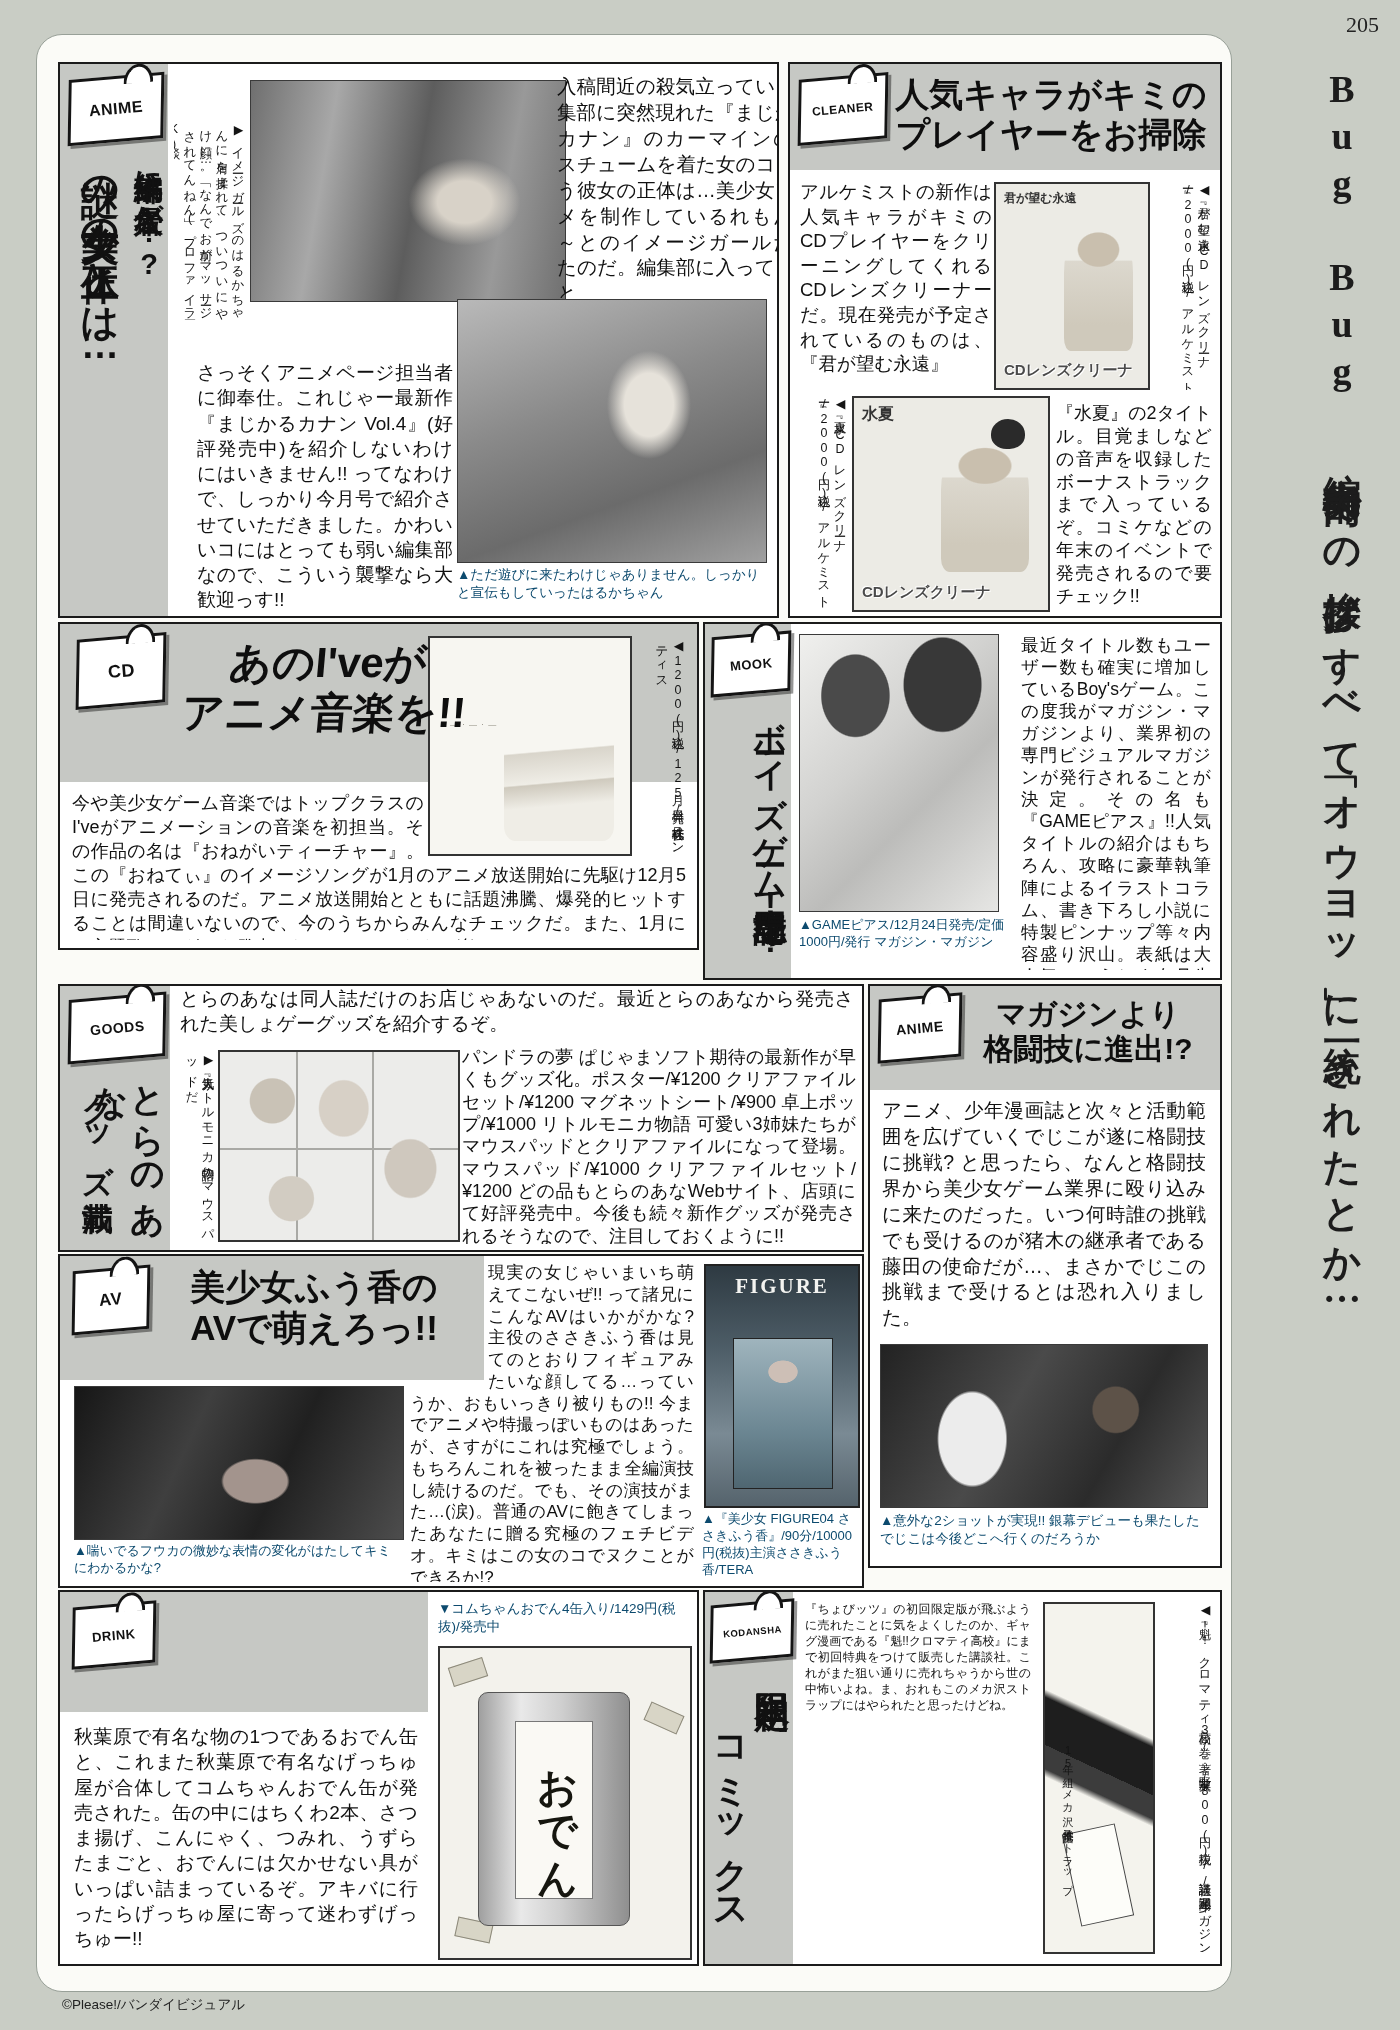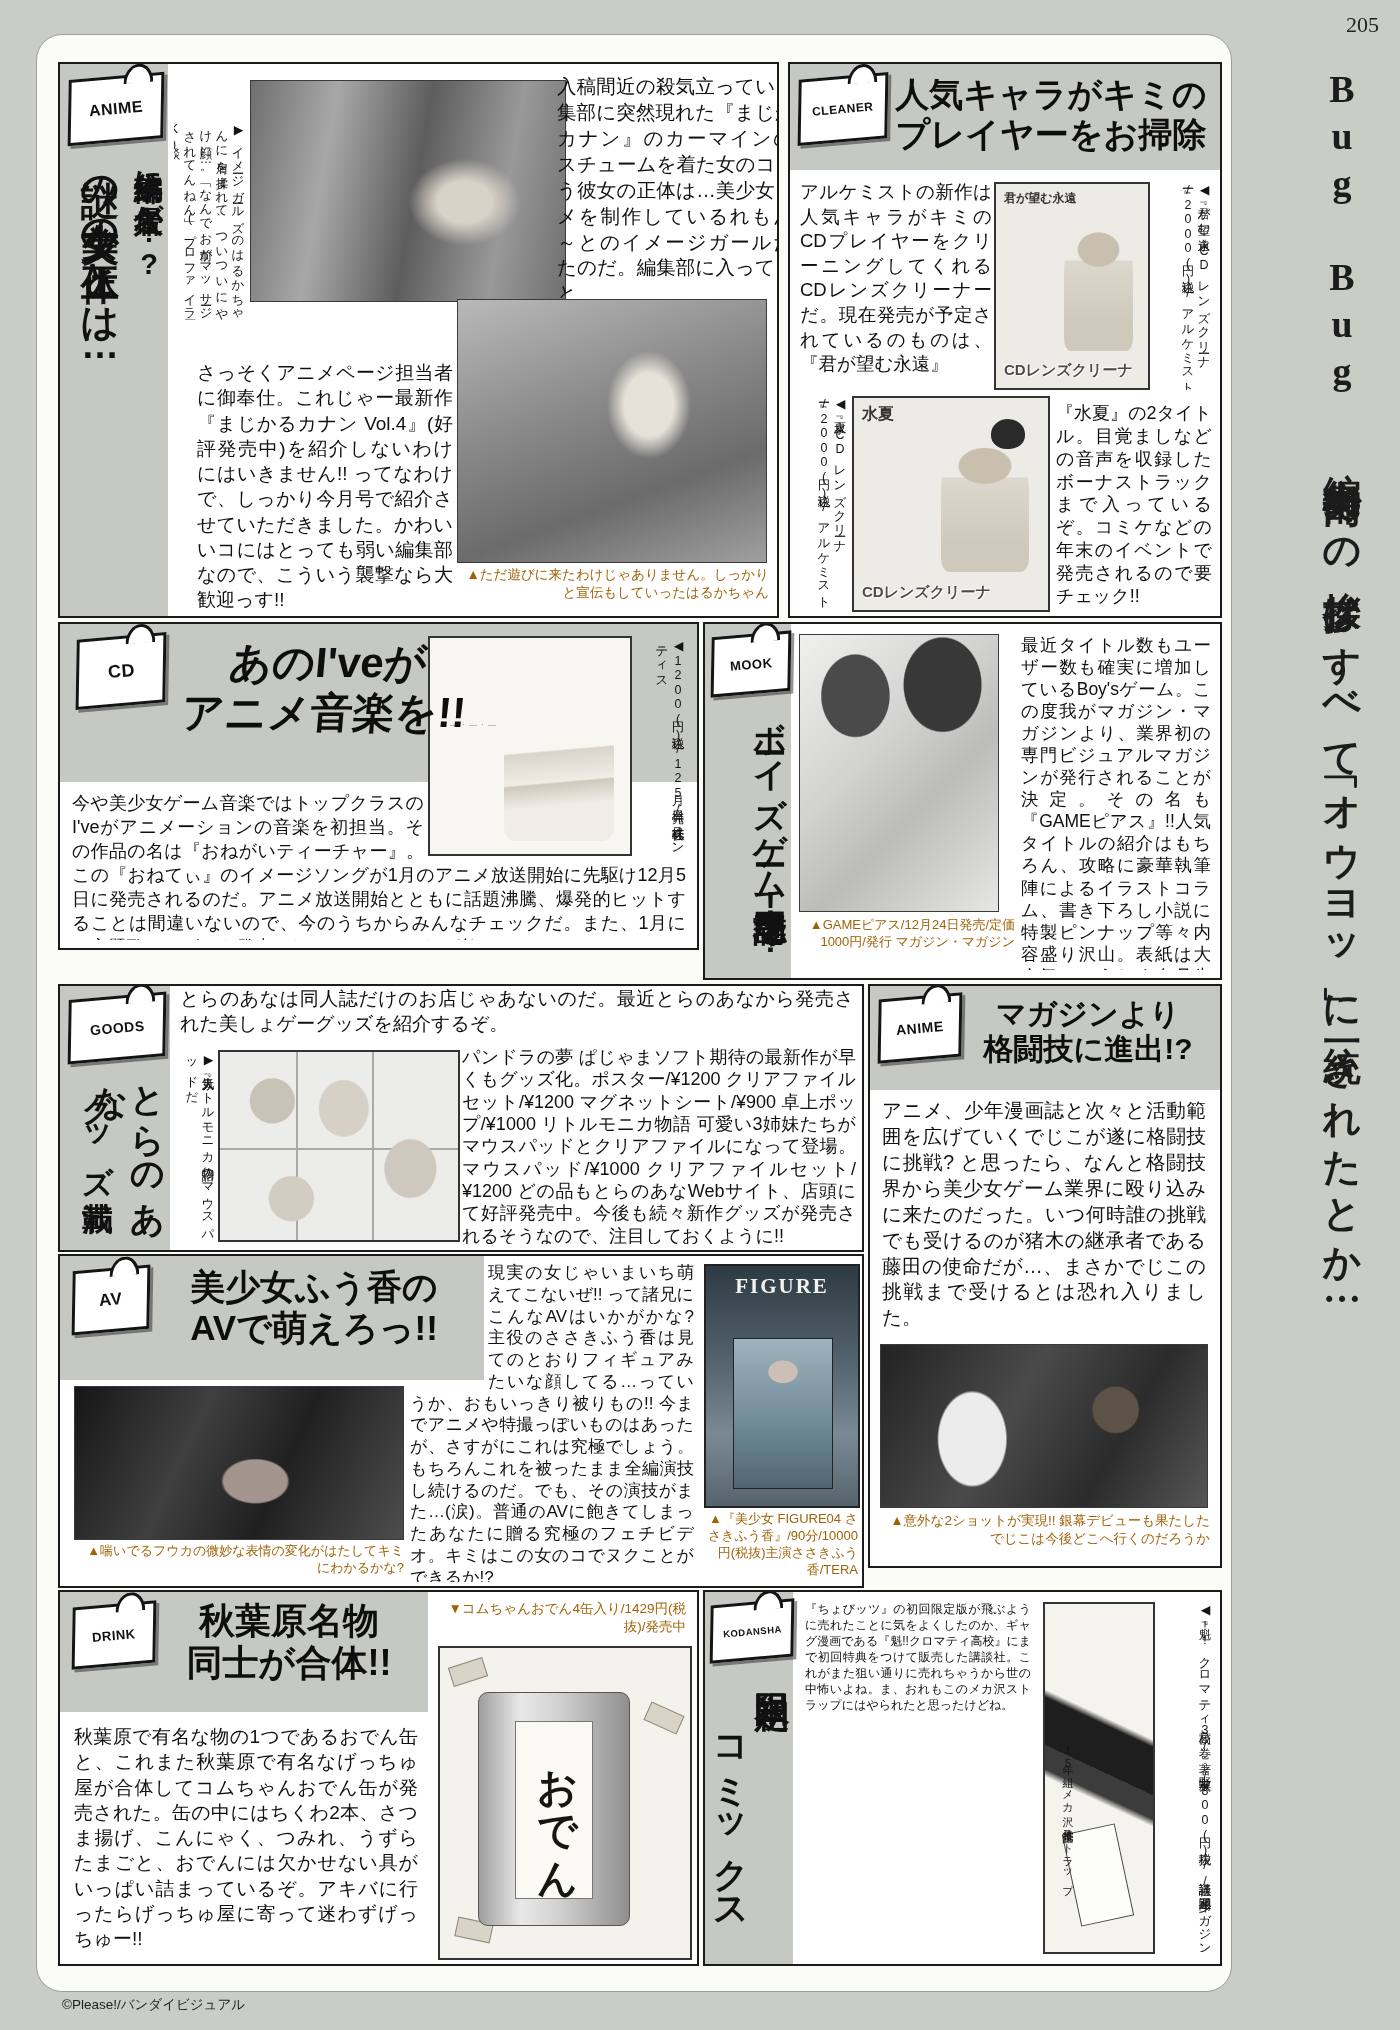--- a/index.html
+++ b/index.html
@@ -31,21 +31,21 @@
   }
   .folder::after{
     content:"";position:absolute;top:-13px;right:8px;width:24px;height:16px;
     background:#fff;border:3px solid #141414;border-bottom:none;
     border-radius:50% 50% 0 0 / 100% 100% 0 0;
   }
   .folder span{font-weight:800;letter-spacing:.5px;transform:skewX(6deg);}
   .vtx{writing-mode:vertical-rl;text-orientation:upright;line-height:1.08;}
   .hl-v{position:absolute;font-weight:900;color:#111;}
   .hl-h{position:absolute;font-weight:900;text-align:center;line-height:1.18;color:#0e0e0e;z-index:2;}
-  .cap{position:absolute;font-size:13.5px;line-height:1.32;color:#a16207;overflow:hidden;text-align:right;}
+  .cap{position:absolute;font-size:13.5px;line-height:1.32;color:#0c4a6e;overflow:hidden;}
   .vcap{position:absolute;writing-mode:vertical-rl;text-orientation:upright;font-size:12.5px;line-height:1.28;letter-spacing:.5px;color:#141414;overflow:hidden;}
   .bodytx{position:absolute;font-size:19px;line-height:1.33;text-align:justify;overflow:hidden;color:#101010;}
   .flow{position:absolute;overflow:hidden;z-index:2;}
   .flow .spacer{}
   .bodyp{margin:0;font-size:18px;line-height:1.33;text-align:justify;color:#101010;}
   .photo{position:absolute;border:1px solid #3a3a3a;}
   .ph-office{background:
     radial-gradient(90px 70px at 68% 55%, #d8d2c8 30%, rgba(0,0,0,0) 62%),
     linear-gradient(100deg,#6f6f6f,#a8a8a8 25%,#5d5d5d 52%,#999 78%,#707070);}
   .ph-maid{background:
@@ -230,24 +230,20 @@
     <div class="fig-photo"></div>
   </div>
   <div class="cap" style="left:642px;top:254px;width:156px;height:72px;font-size:13px">▲『美少女 FIGURE04 ささきふう香』/90分/10000円(税抜)主演ささきふう香/TERA</div>
 </div>
 
 <div class="sec" style="left:58px;top:1590px;width:637px;height:372px">
   <div class="band" style="left:0;top:0;width:368px;height:120px"></div>
   <div class="folder" style="left:12px;top:12px;width:78px;height:56px;font-size:13px">
       <span>DRINK</span>
     </div>
-  <div class="hl-h" style="left:98px;top:8px;width:262px;font-size:36px">
-    <div>秋葉原名物</div>
-    <div>同士が合体!!</div>
-  </div>
   <div class="cap" style="left:378px;top:8px;width:248px;height:42px;font-size:13.5px">▼コムちゃんおでん4缶入り/1429円(税抜)/発売中</div>
   <div class="imgbox" style="left:378px;top:54px;width:250px;height:310px">
     <div class="bill" style="left:10px;top:14px;transform:rotate(-18deg)"></div>
     <div class="bill" style="right:8px;top:60px;transform:rotate(24deg)"></div>
     <div class="bill" style="left:16px;bottom:18px;transform:rotate(12deg)"></div>
     <div class="can">
       <div class="can-label">おでん</div>
     </div>
   </div>
   <div class="bodytx" style="left:14px;top:132px;width:344px;height:228px;font-size:19px">秋葉原で有名な物の1つであるおでん缶と、これまた秋葉原で有名なげっちゅ屋が合体してコムちゃんおでん缶が発売された。缶の中にはちくわ2本、さつま揚げ、こんにゃく、つみれ、うずらたまごと、おでんには欠かせない具がいっぱい詰まっているぞ。アキバに行ったらげっちゅ屋に寄って迷わずげっちゅー!!</div>

